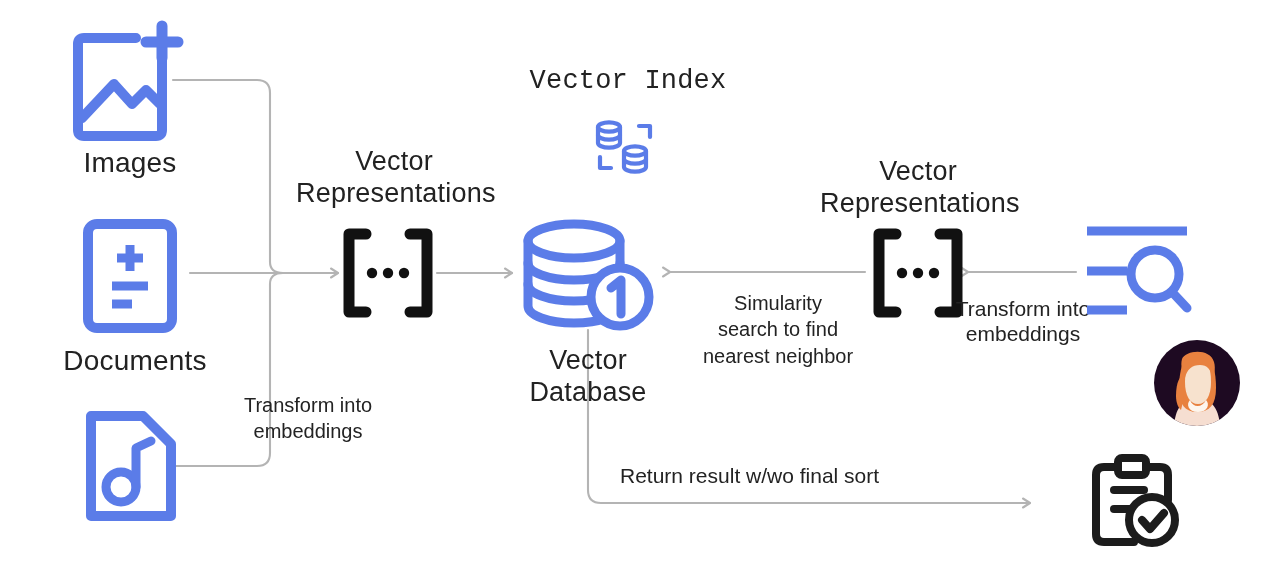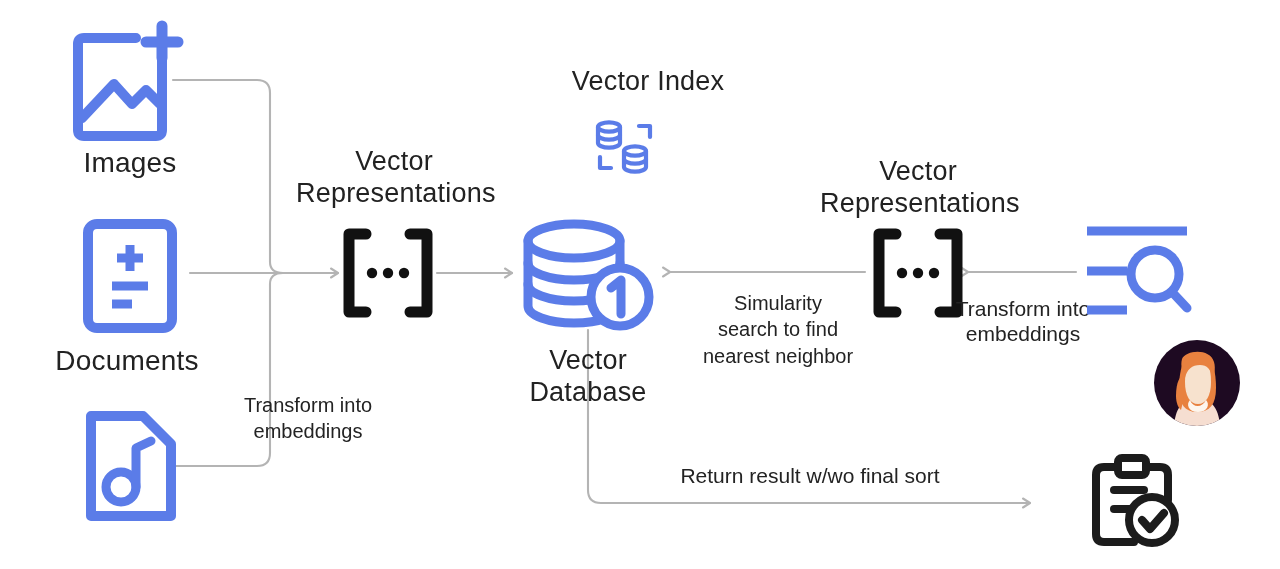--- a/index.html
+++ b/index.html
@@ -90,21 +90,21 @@
     <svg width="96" height="116" viewBox="0 0 96 116">
       <rect x="6" y="6" width="84" height="104" rx="9" ry="9" fill="none" stroke="#5b7ce8" stroke-width="10"></rect>
       <g stroke="#5b7ce8" stroke-width="9" stroke-linecap="butt">
         <path d="M48,27 L48,53"></path>
         <path d="M35,40 L61,40"></path>
         <path d="M30,68 L66,68"></path>
         <path d="M30,86 L50,86"></path>
       </g>
     </svg>
   </div>
-  <div class="label lbl-src" style="left:42px; top:344px; width:170px;text-align:center;">Documents</div>
+  <div class="label lbl-src" style="left:50px; top:344px; width:170px;text-align:center;">Documents</div>
 
   <div class="abs" style="left:85px; top:410px;">
     <svg width="92" height="112" viewBox="0 0 92 112">
       <path d="M6,6 L58,6 L86,34 L86,106 L6,106 Z" fill="none" stroke="#5b7ce8" stroke-width="10" stroke-linejoin="round"></path>
       <g fill="none" stroke="#5b7ce8" stroke-width="9" stroke-linecap="round" stroke-linejoin="round">
         <circle cx="36" cy="77" r="15"></circle>
         <path d="M51,77 L51,38 L66,31"></path>
       </g>
     </svg>
   </div>
@@ -121,21 +121,21 @@
         <path d="M70,8 L87,8 L87,86 L70,86"></path>
       </g>
       <g fill="#111111">
         <circle cx="32" cy="47" r="5.2"></circle>
         <circle cx="48" cy="47" r="5.2"></circle>
         <circle cx="64" cy="47" r="5.2"></circle>
       </g>
     </svg>
   </div>
 
-  <div class="label lbl-title" style="left:548px; top:66px; width:200px;">Vector Index</div>
+  <div class="label lbl-title" style="left:528px; top:66px; width:200px;font-family:Liberation Mono, monospace;">Vector Index</div>
   <div class="abs" style="left:592px; top:116px;">
     <svg width="66" height="62" viewBox="0 0 66 62">
       <g fill="none" stroke="#5b7ce8" stroke-width="4.2" stroke-linecap="round" stroke-linejoin="round">
         <ellipse cx="17" cy="11" rx="11" ry="4.6"></ellipse>
         <path d="M6,11 L6,27 A11,4.6 0 0 0 28,27 L28,11"></path>
         <path d="M6,19 A11,4.6 0 0 0 28,19"></path>
         <ellipse cx="43" cy="35" rx="11" ry="4.6"></ellipse>
         <path d="M32,35 L32,51 A11,4.6 0 0 0 54,51 L54,35"></path>
         <path d="M32,43 A11,4.6 0 0 0 54,43"></path>
         <path d="M47,10 L58,10 L58,21"></path>
@@ -207,21 +207,21 @@
         <path d="M22,92 C22,68 33,60 45,60 C57,60 68,68 68,92 Z" fill="#f6ded1"></path>
         <path d="M27,52 C27,28 33,14 45,14 C58,14 64,28 64,50 C64,66 58,74 45,74 C33,74 27,66 27,52 Z" fill="#e8813f"></path>
         <path d="M33,44 C33,28 37,20 46,20 C55,20 59,28 59,44 C59,58 54,66 46,66 C38,66 33,58 33,44 Z" fill="#f7e2ce"></path>
         <path d="M30,21 C34,12 58,10 62,24 C64,31 62,38 60,40 C59,31 55,27 48,27 C40,27 35,31 33,40 C31,36 28,28 30,21 Z" fill="#e8813f"></path>
         <path d="M24,58 C24,44 28,38 31,38 C33,44 32,62 29,72 C26,70 24,64 24,58 Z" fill="#e8813f"></path>
         <path d="M38,62 C41,70 50,70 54,62 C58,66 56,74 46,74 C36,74 34,66 38,62 Z" fill="#fdf6ee"></path>
       </g>
     </svg>
   </div>
 
-  <div class="label lbl-mid" style="left:620px; top:464px; width:380px; text-align:center;">Return result w/wo final sort</div>
+  <div class="label lbl-mid" style="left:620px; top:464px; width:380px; text-align:left;">Return result w/wo final sort</div>
 
   <div class="abs" style="left:1082px; top:452px;">
     <svg width="100" height="100" viewBox="0 0 100 100">
       <g fill="none" stroke="#1c1c1c" stroke-width="8" stroke-linecap="round" stroke-linejoin="round">
         <path d="M36,15 L22,15 Q14,15 14,23 L14,82 Q14,90 22,90 L52,90"></path>
         <path d="M64,15 L78,15 Q86,15 86,23 L86,48"></path>
         <rect x="36" y="6" width="28" height="17" rx="4" ry="4"></rect>
         <path d="M32,38 L62,38"></path>
         <path d="M32,57 L48,57"></path>
         <circle cx="70" cy="68" r="23"></circle>

